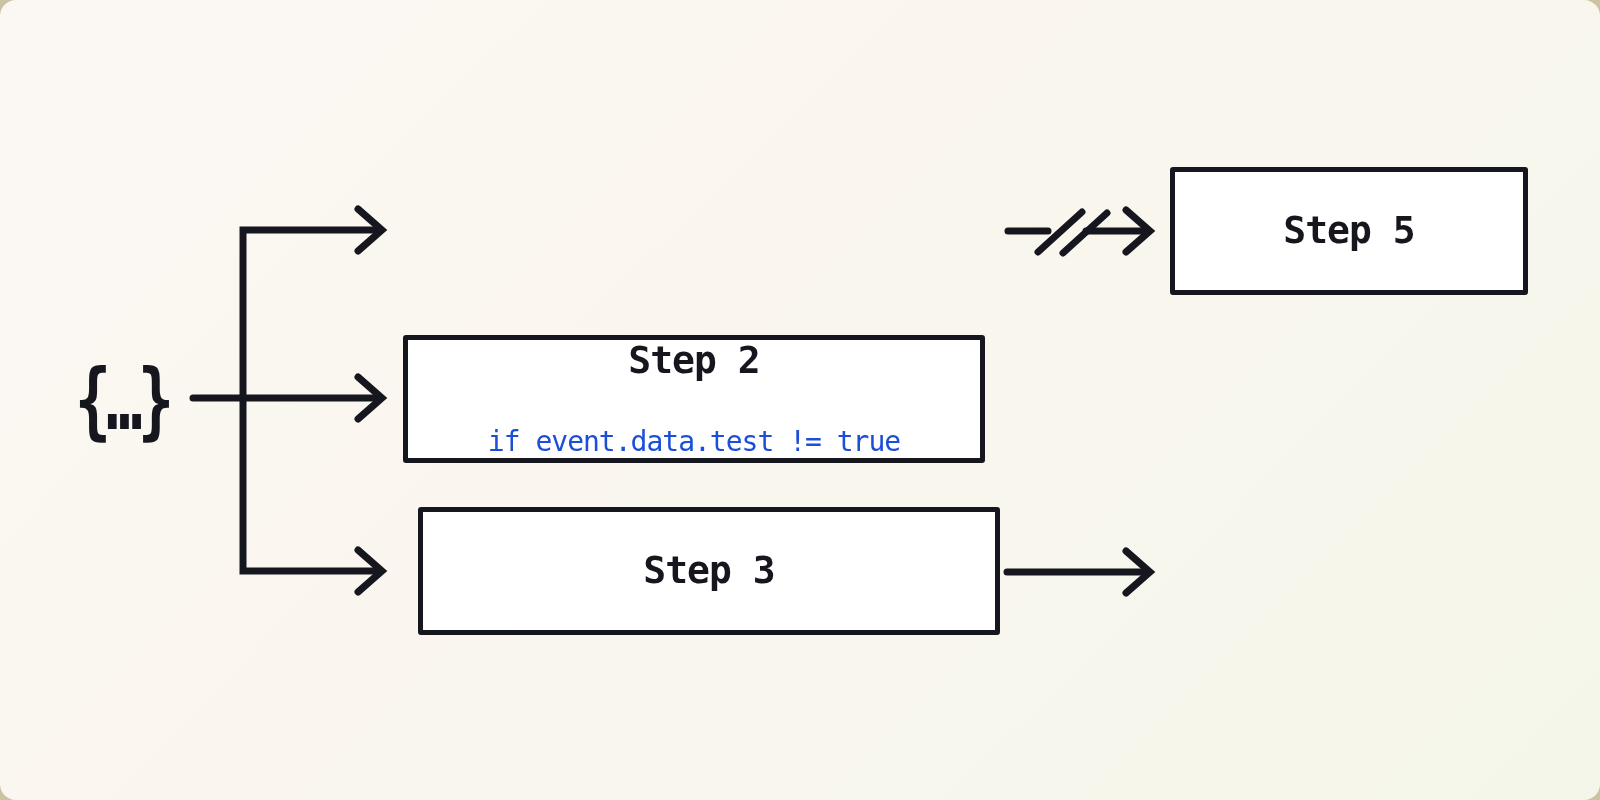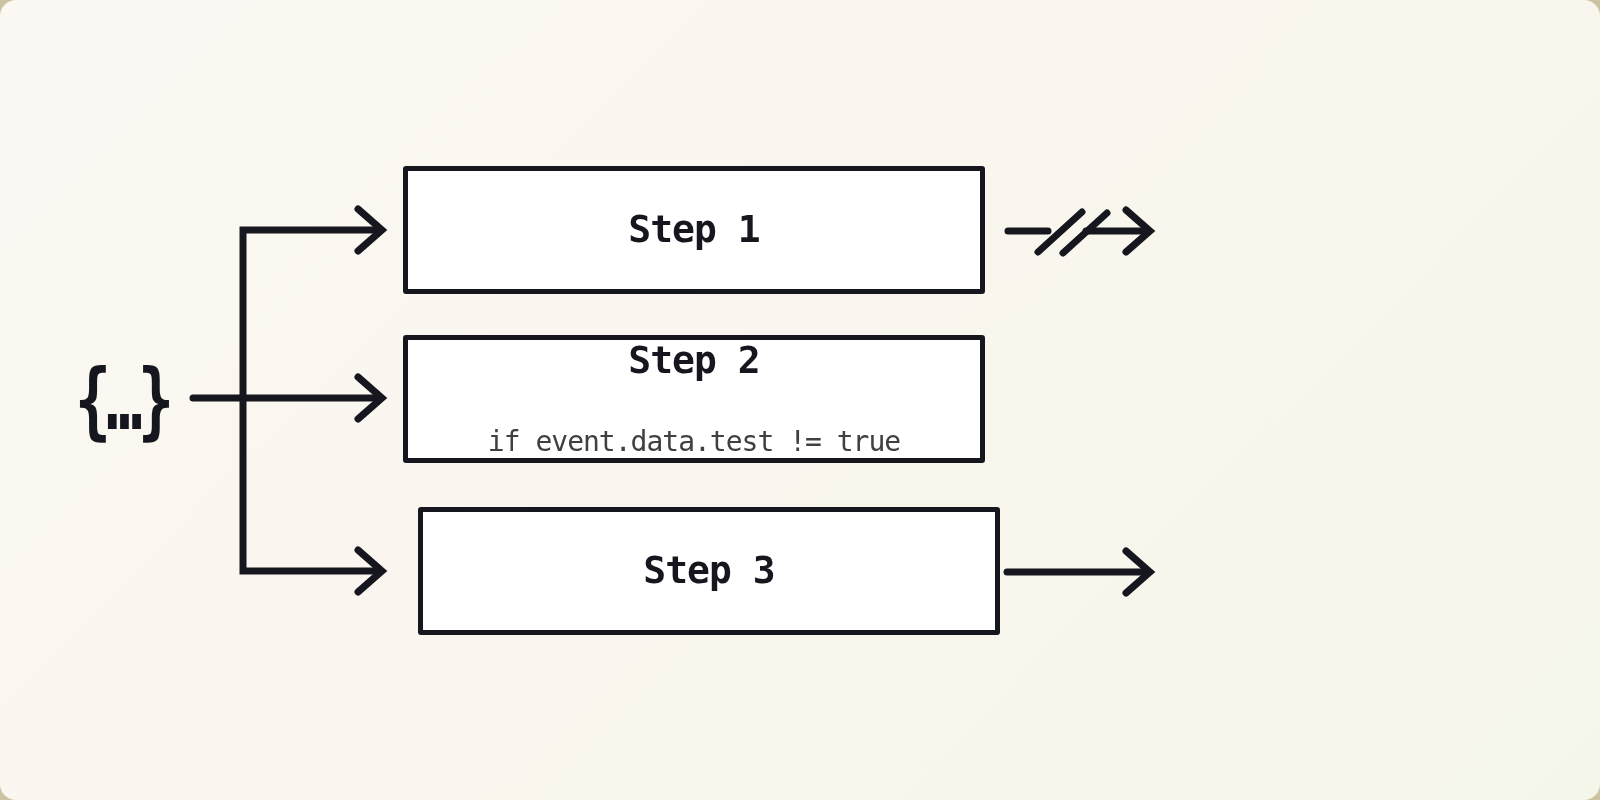--- a/index.html
+++ b/index.html
@@ -39,21 +39,21 @@
     font-size: 38px;
     font-weight: 700;
     color: #16161f;
     letter-spacing: -1px;
     line-height: 1.1;
     white-space: nowrap;
   }
   .node-sub {
     font-size: 28px;
     font-weight: 400;
-    color: #404040;
+    color: #1d4ed8;
     letter-spacing: -1px;
     line-height: 1.15;
     margin-top: 3px;
     white-space: nowrap;
   }
   #node-step1 { left: 403px; top: 166px; width: 582px; height: 128px; }
   #node-step2 { left: 403px; top: 335px; width: 582px; height: 128px; justify-content: space-between; }
   #node-step3 { left: 418px; top: 507px; width: 582px; height: 128px; }
   #node-step5 { left: 1170px; top: 167px; width: 358px; height: 128px; }
   #node-step6 { left: 1170px; top: 507px; width: 358px; height: 128px; }
@@ -103,28 +103,28 @@
     </g>
 
     <g>
       <path d="M1007 572 H1144"></path>
       <path d="M1126 551 L1150 572 L1126 593"></path>
     </g>
   </svg>
 
   <div class="source-symbol">{…}</div>
 
-  <div class="node" id="node-step1">
-    <div class="node-title">Step 1</div>
-  </div>
 
   <div class="node" id="node-step2">
     <div class="node-title">Step 2</div>
     <div class="node-sub">if event.data.test != true</div>
   </div>
 
   <div class="node" id="node-step3">
     <div class="node-title">Step 3</div>
   </div>
 
+  <div class="node" id="node-step5">
+    <div class="node-title">Step 5</div>
+  </div>
 
 
 </div>
 
 </body></html>

